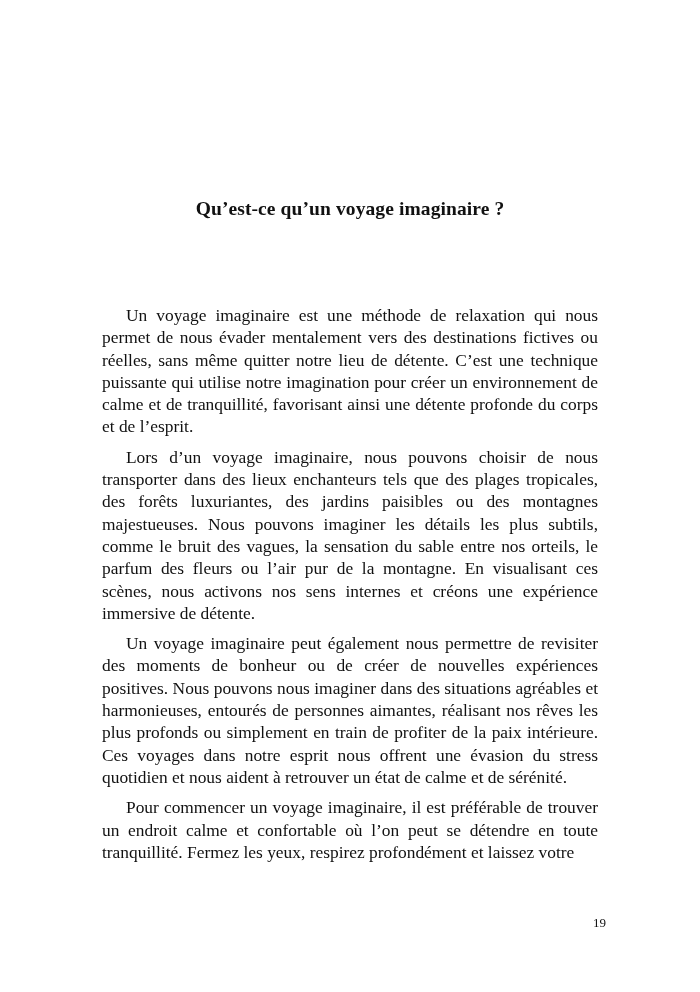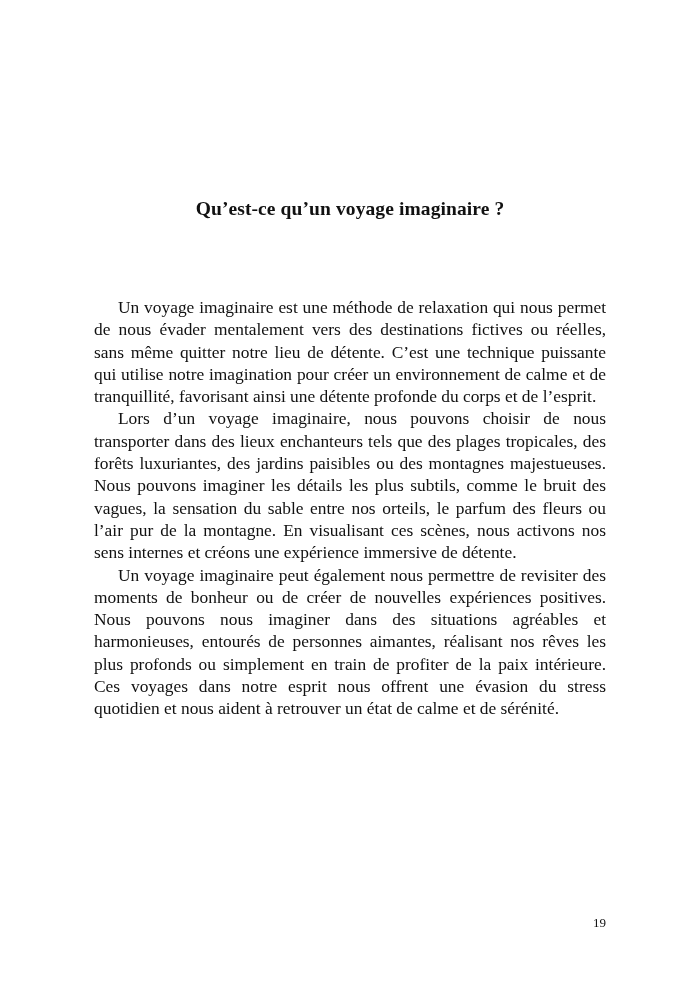--- a/index.html
+++ b/index.html
@@ -36,36 +36,37 @@
   .body-text {
     position: absolute;
     top: 296px;
     left: 94px;
     width: 512px;
     font-size: 17.4px;
     line-height: 22.3px;
     text-align: justify;
   }
   .body-text p {
-    margin: 0;
+    margin: 8px;
     text-indent: 24px;
   }
   .page-number {
     position: absolute;
     top: 915px;
     right: 94px;
     font-size: 13px;
   }
 </style>
 </head>
 <body>
 
 <div class="page">
   <h1 class="title">Qu’est-ce qu’un voyage imaginaire ?</h1>
 
   <div class="body-text">
     <p>Un voyage imaginaire est une méthode de relaxation qui nous permet de nous évader mentalement vers des destinations fictives ou réelles, sans même quitter notre lieu de détente. C’est une technique puissante qui utilise notre imagination pour créer un environnement de calme et de tranquillité, favorisant ainsi une détente profonde du corps et de l’esprit.</p>
     <p>Lors d’un voyage imaginaire, nous pouvons choisir de nous transporter dans des lieux enchanteurs tels que des plages tropicales, des forêts luxuriantes, des jardins paisibles ou des montagnes majestueuses. Nous pouvons imaginer les détails les plus subtils, comme le bruit des vagues, la sensation du sable entre nos orteils, le parfum des fleurs ou l’air pur de la montagne. En visualisant ces scènes, nous activons nos sens internes et créons une expérience immersive de détente.</p>
     <p>Un voyage imaginaire peut également nous permettre de revisiter des moments de bonheur ou de créer de nouvelles expériences positives. Nous pouvons nous imaginer dans des situations agréables et harmonieuses, entourés de personnes aimantes, réalisant nos rêves les plus profonds ou simplement en train de profiter de la paix intérieure. Ces voyages dans notre esprit nous offrent une évasion du stress quotidien et nous aident à retrouver un état de calme et de sérénité.</p>
+    <p>Pour commencer un voyage imaginaire, il est préférable de trouver un endroit calme et confortable où l’on peut se détendre en toute tranquillité. Fermez les yeux, respirez profondément et laissez votre</p>
   </div>
 
   <div class="page-number">19</div>
 </div>
 
 </body></html>

